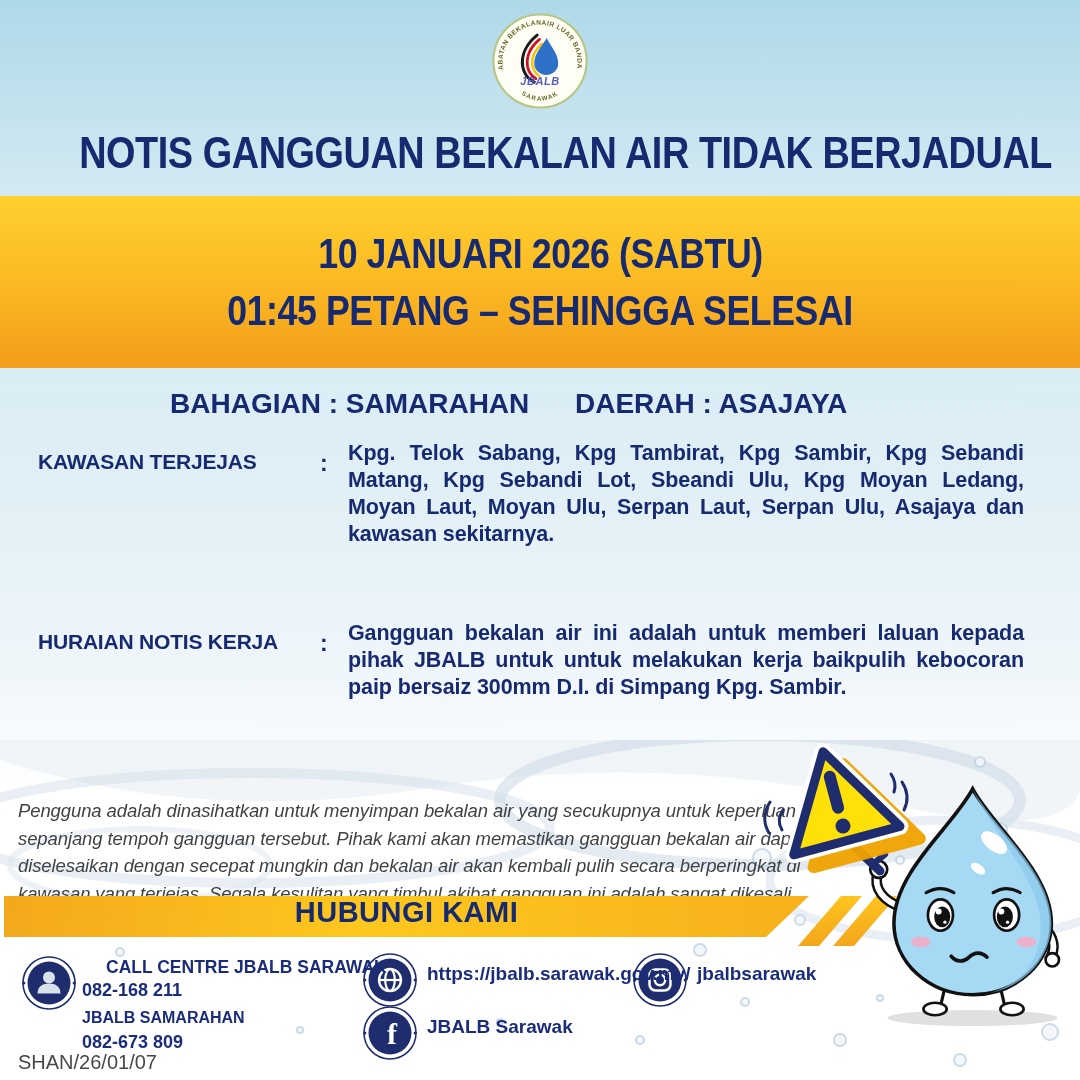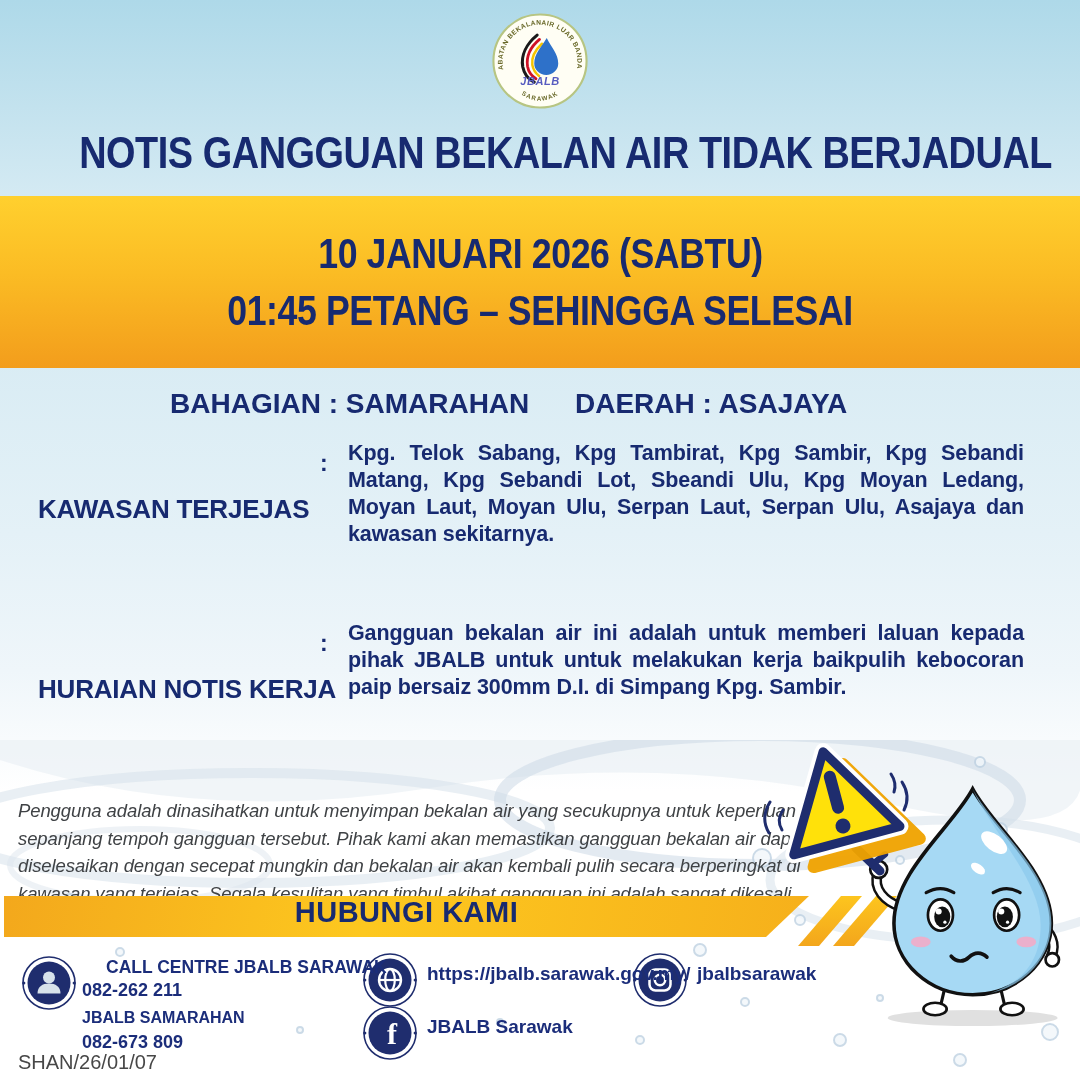--- a/index.html
+++ b/index.html
@@ -26,22 +26,22 @@
     display:flex;flex-direction:column;align-items:center;justify-content:center;
     gap:9px;z-index:2;}
   .date-banner .line{color:#172a70;font-size:42px;font-weight:800;white-space:nowrap;
     transform:scaleX(.85);letter-spacing:-.5px;}
   
   .loc-row{position:absolute;left:0;top:388px;width:988px;height:36px;color:#172a70;
     font-weight:800;font-size:28px;z-index:2;}
   .loc-bahagian{position:absolute;left:170px;top:0;}
   .loc-daerah{position:absolute;left:575px;top:0;}
   
-  .detail-label{position:absolute;left:38px;color:#172a70;font-weight:800;font-size:26px;
-    letter-spacing:-.2px;z-index:2;margin-top:44px;}
+  .detail-label{position:absolute;left:38px;color:#172a70;font-weight:800;font-size:21px;
+    letter-spacing:-.2px;z-index:2;}
   .detail-colon{position:absolute;left:320px;color:#172a70;font-weight:800;font-size:23px;z-index:2;}
   .detail-value{position:absolute;left:348px;width:676px;color:#172a70;font-weight:700;
     font-size:21.5px;line-height:27px;text-align:justify;z-index:2;letter-spacing:-.1px;}
   .lbl-kawasan{top:450px;} .colon-kawasan{top:450px;} .val-kawasan{top:440px;}
   .lbl-huraian{top:630px;} .colon-huraian{top:630px;} .val-huraian{top:620px;}
   
   .advisory{position:absolute;left:18px;top:797px;width:806px;color:#3f4245;
     font-size:18.5px;font-style:italic;line-height:27.5px;z-index:2;letter-spacing:-.1px;}
   
   .contact-banner{position:absolute;left:4px;top:896px;width:805px;height:41px;z-index:2;
@@ -185,21 +185,21 @@
     <circle cx="27" cy="27" r="26" fill="#ffffff" stroke="#1f2d6e" stroke-width="1.6"></circle>
     <circle cx="27" cy="27" r="21.5" fill="#1f2d6e"></circle>
     <rect x="16.5" y="16.5" width="21" height="21" rx="6" fill="none" stroke="#ffffff" stroke-width="2.5"></rect>
     <circle cx="27" cy="27" r="5.2" fill="none" stroke="#ffffff" stroke-width="2.5"></circle>
     <circle cx="33.2" cy="20.8" r="1.8" fill="#ffffff"></circle>
     <circle cx="1.8" cy="27" r="1.6" fill="#1f2d6e"></circle>
       <circle cx="52.2" cy="27" r="1.6" fill="#1f2d6e"></circle>
   </svg>
 
   <div class="contact-text t-cc-label">CALL CENTRE JBALB SARAWAK</div>
-  <div class="contact-text t-cc-phone">082-262 211</div>
+  <div class="contact-text t-cc-phone">082-168 211</div>
   <div class="contact-text t-of-label">JBALB SAMARAHAN</div>
   <div class="contact-text t-of-phone">082-673 809</div>
   <div class="contact-text t-web">https://jbalb.sarawak.gov.my/</div>
   <div class="contact-text t-fb">JBALB Sarawak</div>
   <div class="contact-text t-ig">jbalbsarawak</div>
 
   <div class="reference">SHAN/26/01/07</div>
 
   <svg class="sign-svg" viewBox="0 0 170 180">
     <path d="M100 108 L124 131" stroke="#1f2d6e" stroke-width="9" stroke-linecap="round"></path>

